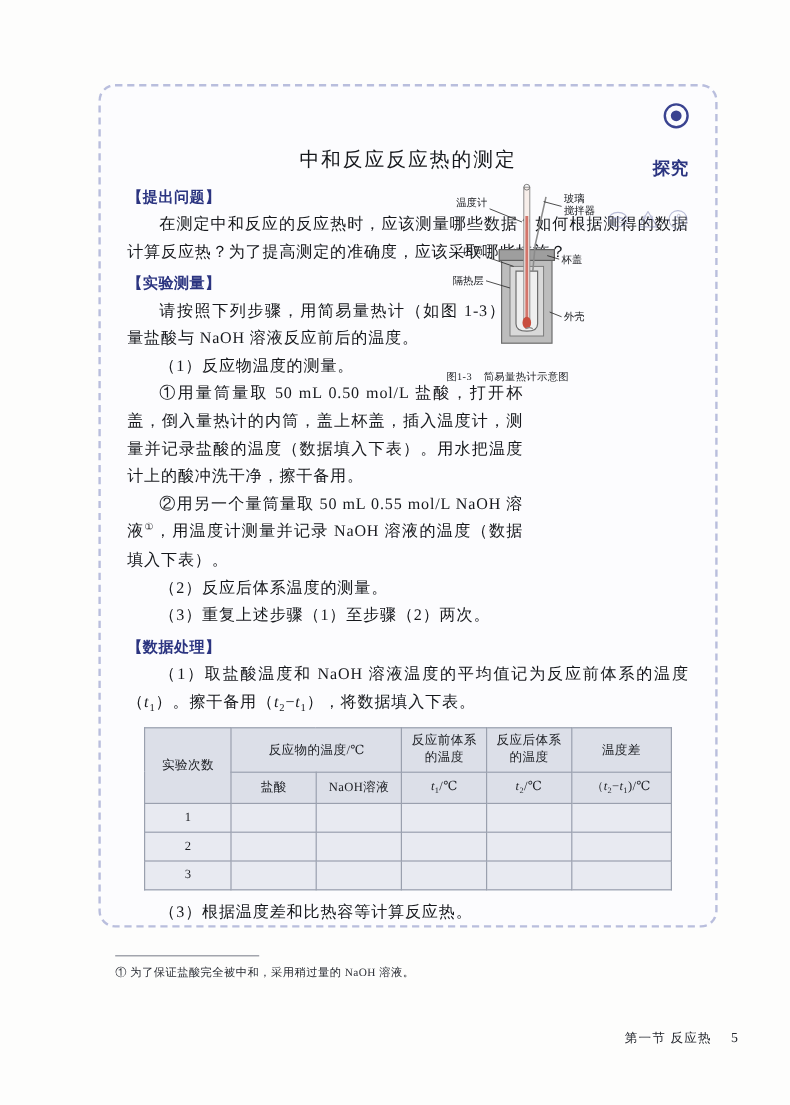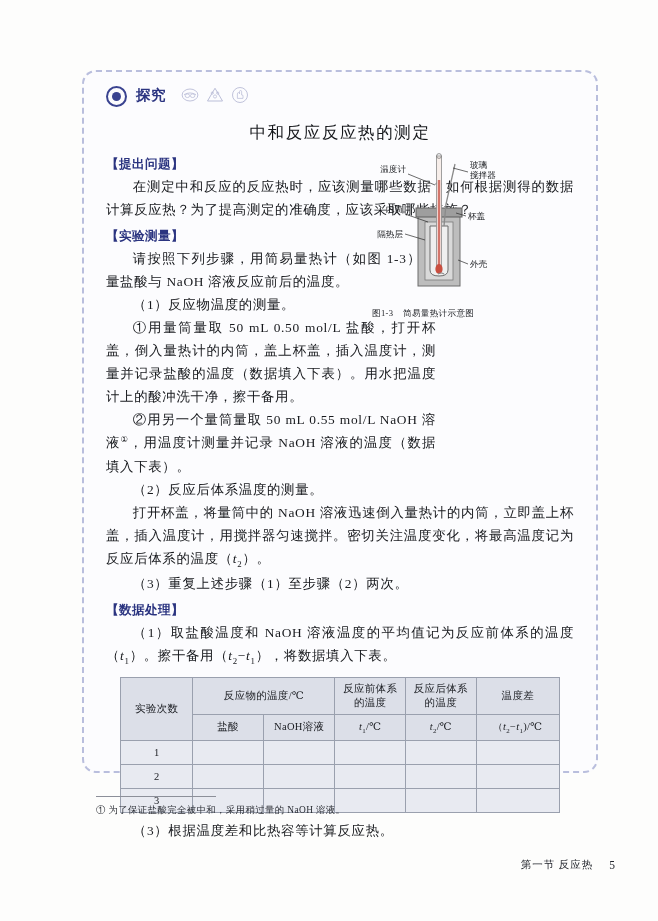--- a/index.html
+++ b/index.html
@@ -23,23 +23,24 @@
     height: 703px;
     border: 2px dashed #b9bedd;
     border-radius: 14px;
     background: #fcfcfe;
     padding: 14px 22px 10px 22px;
   }
 
   
   .hdr-row {
     display: flex;
-    align-items: flex-start;
-    gap: 9px;
+    align-items: flex-end;
+    gap: 24px;
     height: 26px;
+    flex-direction: column;
   }
   .bullseye {
     width: 21px; height: 21px; border-radius: 50%;
     border: 2px solid #3a4390;
     display: flex; align-items: center; justify-content: center;
     flex: none;
   }
   .bullseye i {
     width: 9px; height: 9px; border-radius: 50%;
     background: #3a4390; display: block;
@@ -203,23 +204,20 @@
   <p class="para indent">在测定中和反应的反应热时，应该测量哪些数据？如何根据测得的数据计算反应热？为了提高测定的准确度，应该采取哪些措施？</p>
 
   <div class="sec-head">【实验测量】</div>
   <p class="para indent narrow">请按照下列步骤，用简易量热计（如图 1-3）测量盐酸与 NaOH 溶液反应前后的温度。</p>
   <p class="para indent narrow">（1）反应物温度的测量。</p>
   <p class="para indent narrow">①用量筒量取 50 mL 0.50 mol/L 盐酸，打开杯盖，倒入量热计的内筒，盖上杯盖，插入温度计，测量并记录盐酸的温度（数据填入下表）。用水把温度计上的酸冲洗干净，擦干备用。</p>
   <p class="para indent narrow">
     <span>②用另一个量筒量取 50 mL 0.55 mol/L NaOH 溶液</span><sup class="fn">①</sup><span>，用温度计测量并记录 NaOH 溶液的温度（数据填入下表）。</span>
   </p>
   <p class="para indent">（2）反应后体系温度的测量。</p>
-  <p class="para indent">
-    <span>打开杯盖，将量筒中的 NaOH 溶液迅速倒入量热计的内筒，立即盖上杯盖，插入温度计，用搅拌器匀速搅拌。密切关注温度变化，将最高温度记为反应后体系的温度（</span><em class="it">t</em><sub>2</sub><span>）。</span>
-  </p>
   <p class="para indent">（3）重复上述步骤（1）至步骤（2）两次。</p>
 
   <div class="sec-head">【数据处理】</div>
   <p class="para indent">
     <span>（1）取盐酸温度和 NaOH 溶液温度的平均值记为反应前体系的温度（</span><em class="it">t</em><sub>1</sub><span>）。擦干备用（</span><em class="it">t</em><sub>2</sub><span>−</span><em class="it">t</em><sub>1</sub><span>），将数据填入下表。</span>
   </p>
 
   <table id="data-table">
     <thead>
       <tr>

